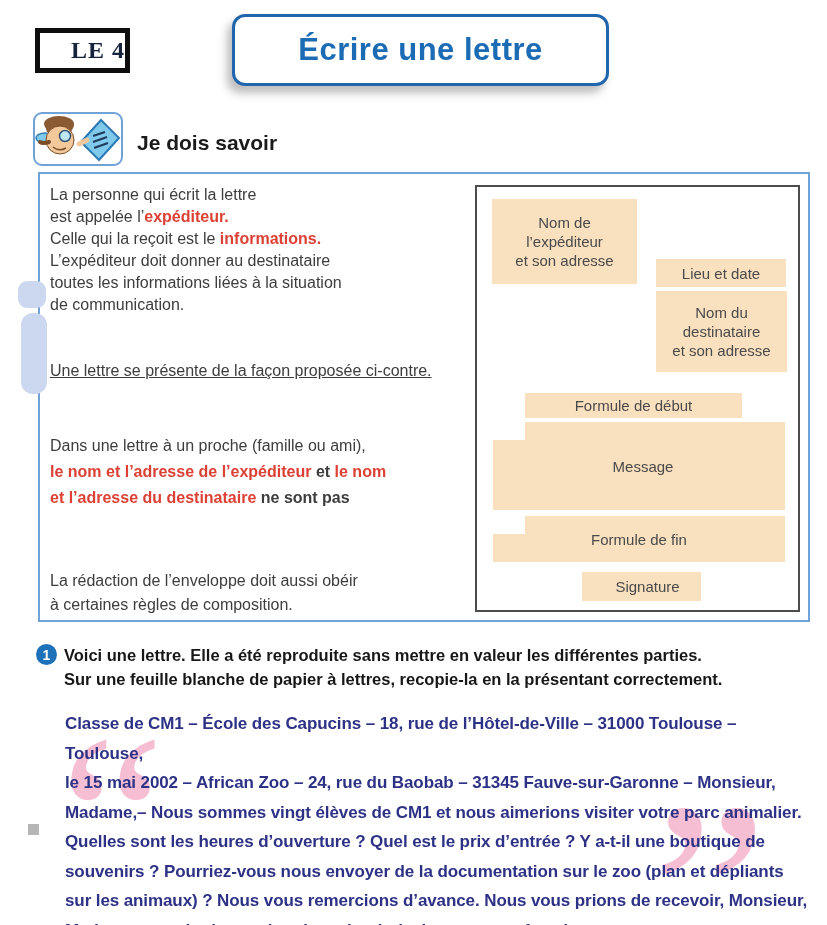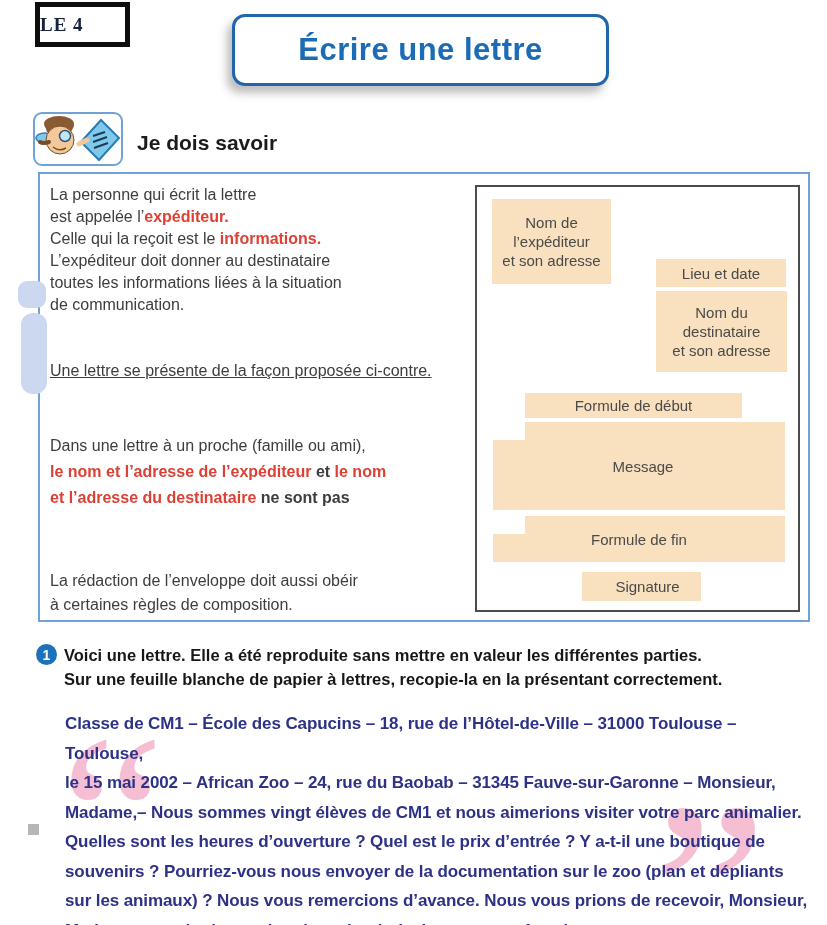--- a/index.html
+++ b/index.html
@@ -1,22 +1,22 @@
 <!DOCTYPE html>
 <html lang="fr"><head>
 <meta charset="utf-8">
 <style>
   * { margin:0; padding:0; box-sizing:border-box; }
   body { background:#ffffff; font-family:"Liberation Sans", sans-serif; }
   .page { position:relative; width:827px; height:925px; background:#ffffff; overflow:hidden; }
 
   
-  .le-badge { position:absolute; left:35px; top:2px; width:95px; height:45px;
-    border:5px solid #0e0e0e; background:#fff; display:flex; align-items:center; justify-content:flex-start;
-    font-family:"Liberation Serif", serif; font-weight:bold; font-size:19px; color:#15233d; letter-spacing:1px; }
+  .le-badge { position:absolute; left:35px; top:28px; width:95px; height:45px;
+    border:5px solid #0e0e0e; background:#fff; display:flex; align-items:center; justify-content:flex-end;
+    font-family:"Liberation Serif", serif; font-weight:bold; font-size:24px; color:#15233d; letter-spacing:1px; }
 
   
   .title-box { position:absolute; left:232px; top:14px; width:377px; height:72px;
     border:3px solid #2166ad; border-radius:13px; background:#fff;
     box-shadow:-5px 7px 8px rgba(110,110,110,0.45);
     display:flex; align-items:center; justify-content:center; }
   .title-box .title-text { font-size:31px; font-weight:bold; color:#1c6cb5; letter-spacing:0.5px; }
 
   
   .know-icon-box { position:absolute; left:33px; top:112px; width:90px; height:54px;
@@ -35,21 +35,21 @@
   .red-b { color:#dd4034; font-weight:bold; }
   .bold-red-line { font-weight:bold; color:#dd4034; }
   .black-part { color:#3d3d3d; font-weight:bold; }
 
   
   .diagram { position:absolute; left:435px; top:11px; width:325px; height:427px;
     border:2px solid #4c4c4c; background:#fff; }
   .d-box { position:absolute; background:#f9e0bf; color:#4a4a4a; font-size:15px;
     display:flex; align-items:center; justify-content:center; text-align:center;
     white-space:pre-line; line-height:19px; }
-  .d-sender { left:15px; top:12px; width:119px; height:85px; }
+  .d-sender { left:15px; top:12px; width:145px; height:85px; }
   .d-lieu { left:179px; top:72px; width:130px; height:28px; }
   .d-recipient { left:179px; top:104px; width:131px; height:81px; }
   .d-opening { left:48px; top:206px; width:217px; height:25px; }
   .d-message { left:16px; top:235px; width:292px; height:88px;padding-left:8px; }
   .d-closing { left:16px; top:329px; width:292px; height:46px; }
   .d-signature { left:105px; top:385px; width:119px; height:29px;padding-left:12px; }
   .notch { position:absolute; left:0; top:0; width:32px; height:18px; background:#ffffff; }
 
   
   .ex-badge { position:absolute; left:36px; top:644px; width:21px; height:21px; border-radius:50%;

